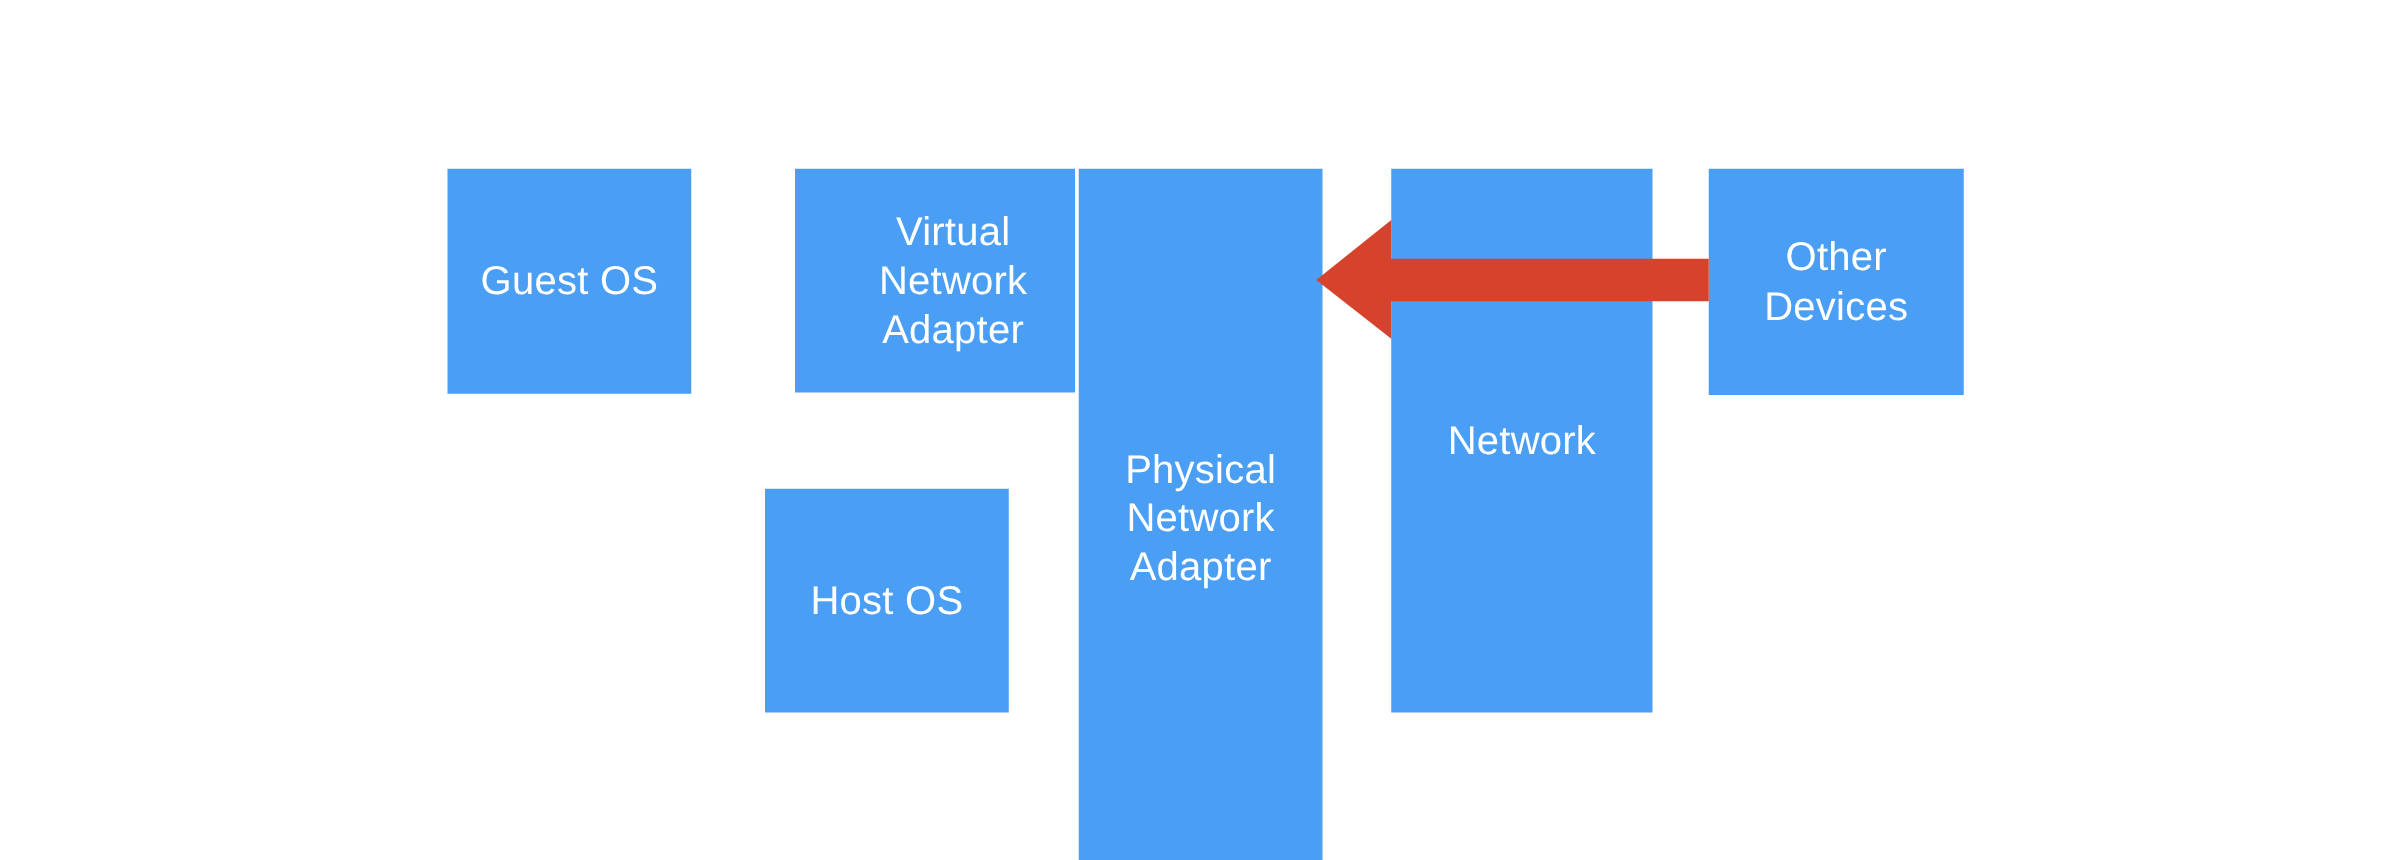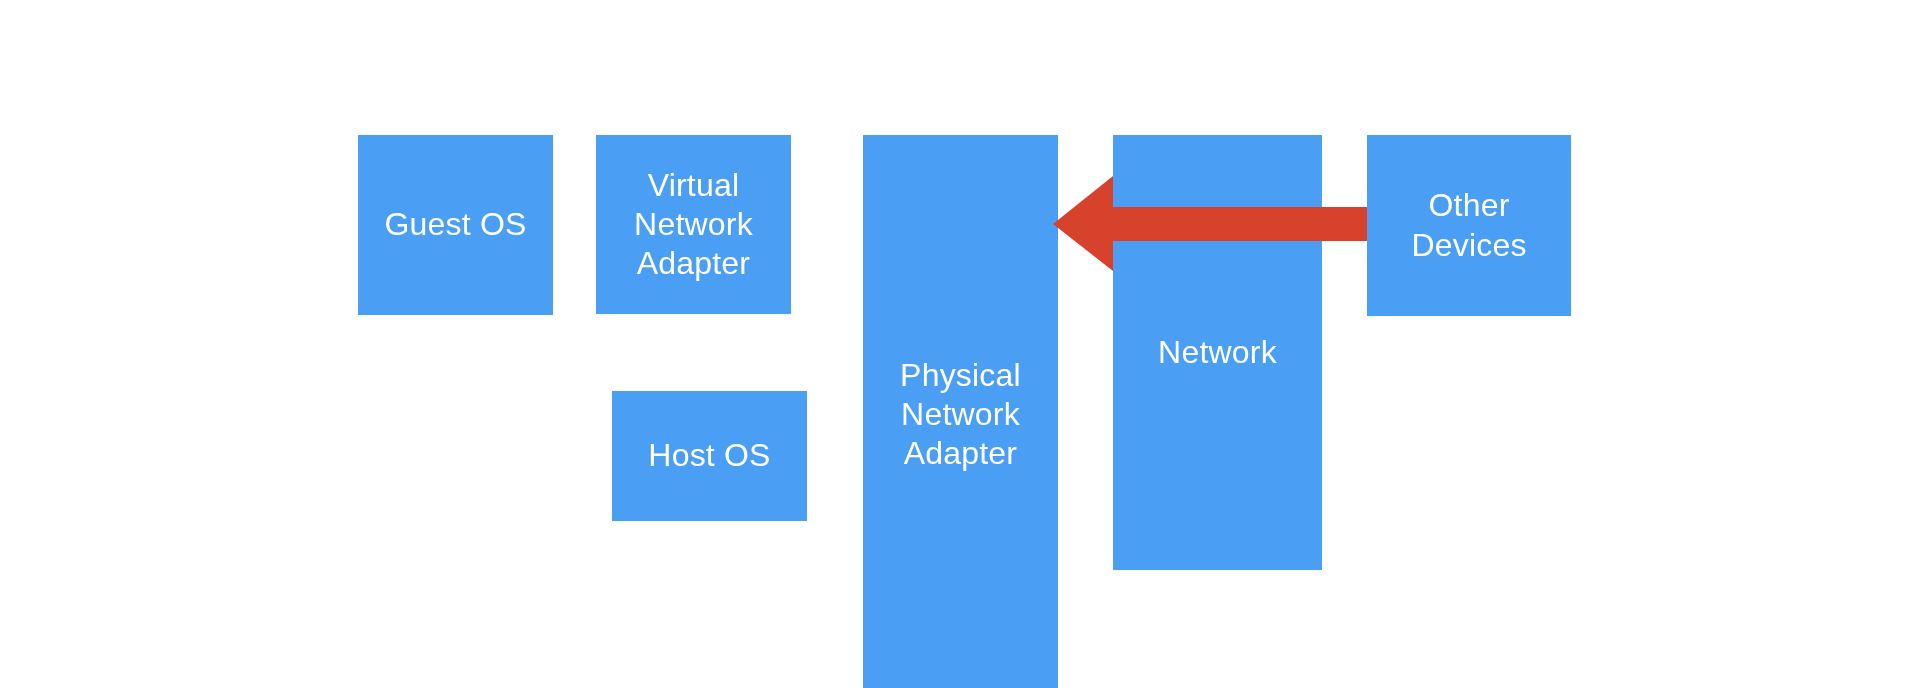--- a/index.html
+++ b/index.html
@@ -31,22 +31,22 @@
     font-size: 32px;
     line-height: 1.22;
     z-index: 1;
     letter-spacing: 0.2px;
   }
   .node-label {
     display: block;
     max-width: 172px;
   }
   .node-guest-os            { left: 358px;  top: 135px; width: 195px; height: 180px; }
-  .node-virtual-net-adapter { left: 596px;  top: 135px; width: 195px; height: 179px; }
-  .node-host-os             { left: 612px;  top: 391px; width: 195px; height: 130px; }
+  .node-virtual-net-adapter { left: 636px;  top: 135px; width: 195px; height: 179px; padding-left: 29px; }
+  .node-host-os             { left: 612px;  top: 391px; width: 195px; height: 179px; }
   .node-physical-adapter    { left: 863px;  top: 135px; width: 195px; height: 559px; }
   .node-network             { left: 1113px; top: 135px; width: 209px; height: 435px; }
   .node-other-devices       { left: 1367px; top: 135px; width: 204px; height: 181px; }
   .arrow-layer {
     position: absolute;
     left: 0; top: 0;
     z-index: 2;
     pointer-events: none;
   }
   .arrow-shape {

